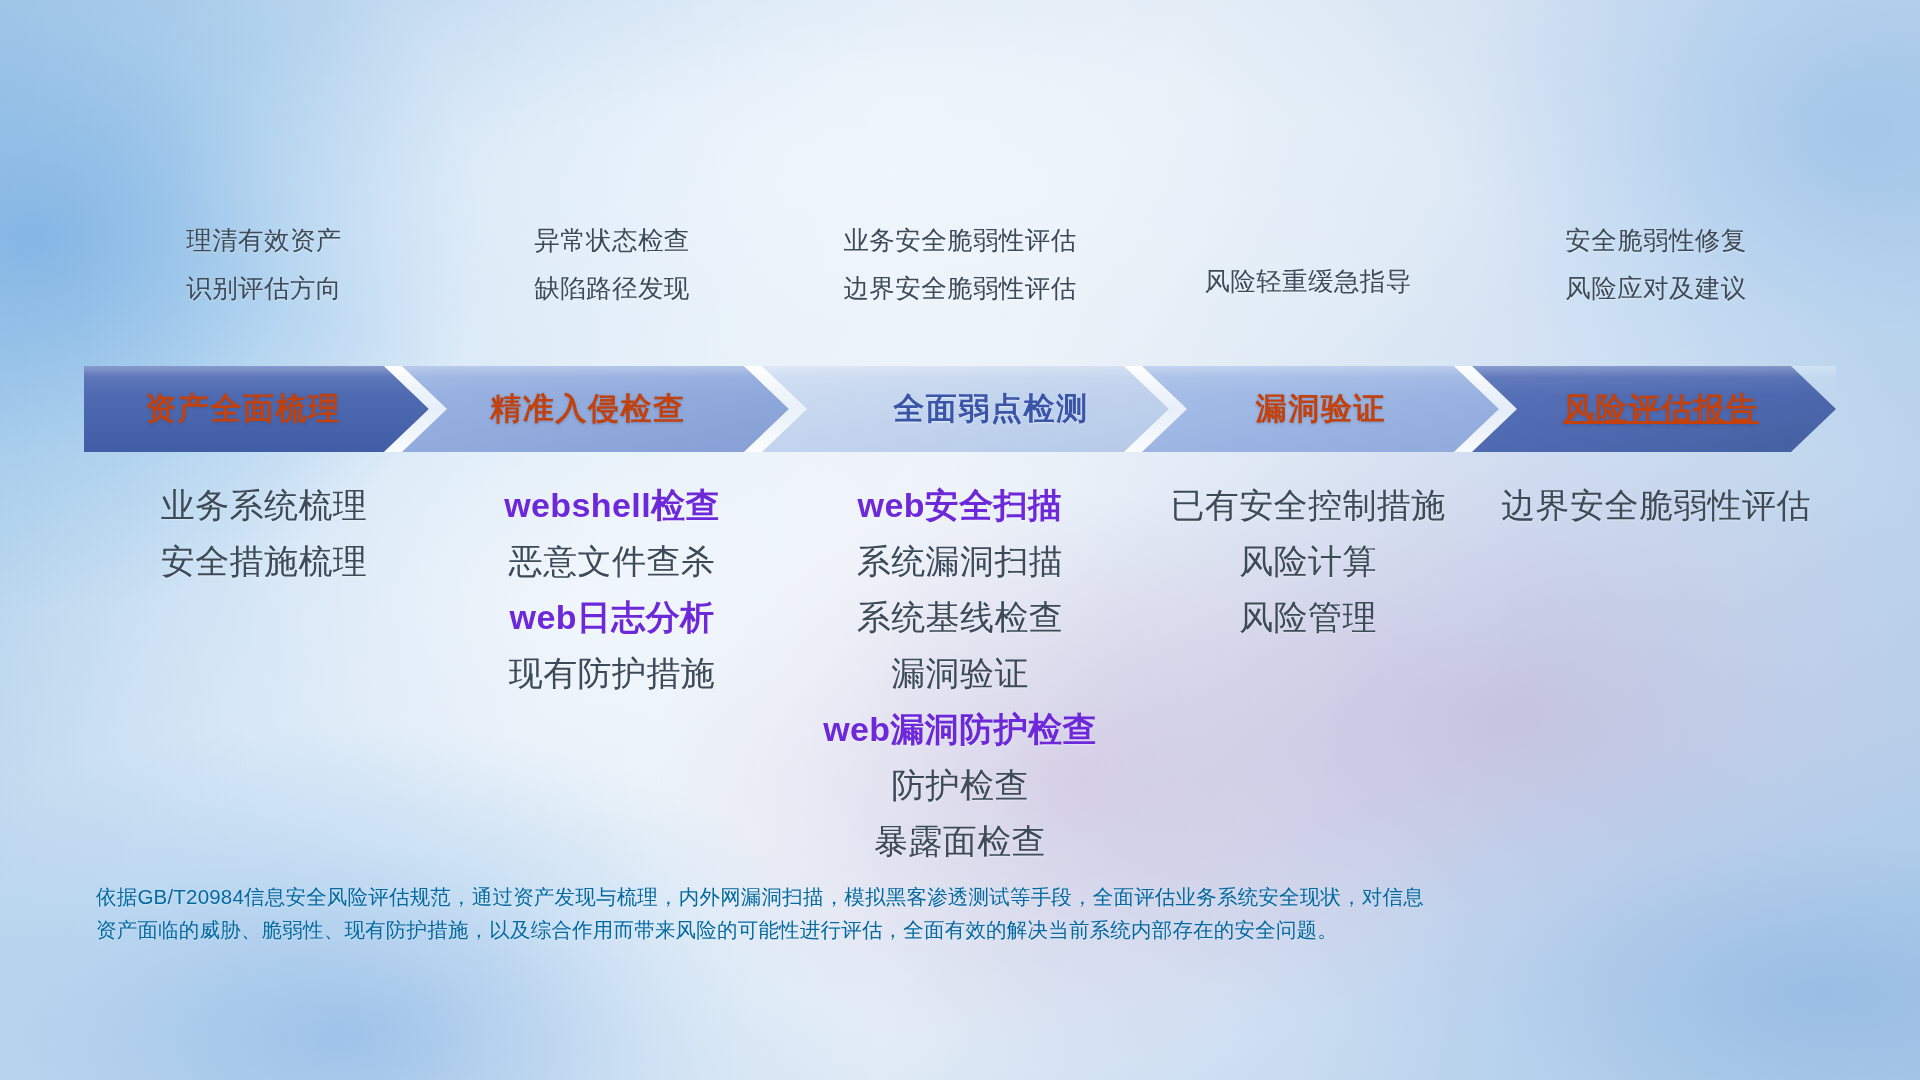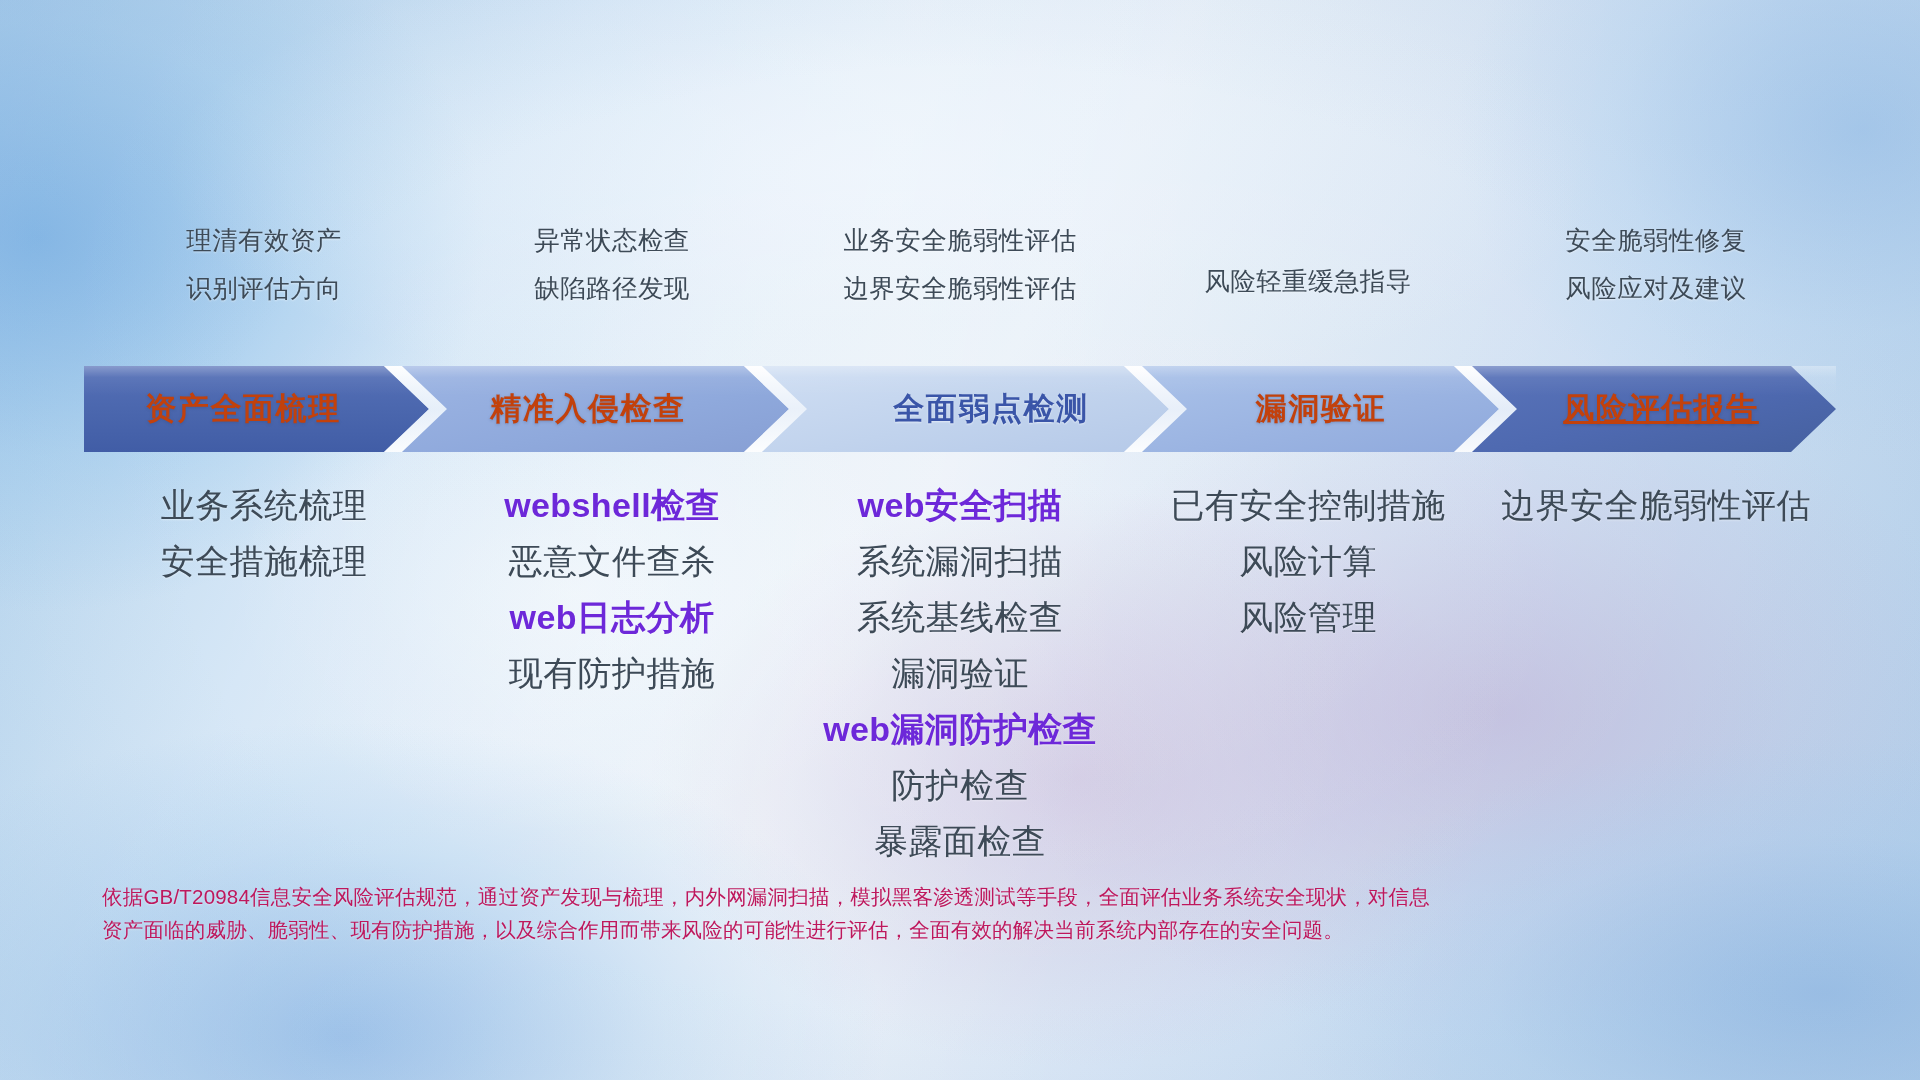--- a/index.html
+++ b/index.html
@@ -105,22 +105,22 @@
   #botRow{top:488px;}
   .botLine{
     font-size:34px;color:#3d4a57;line-height:1.0;
     letter-spacing:.4px;margin-bottom:22px;white-space:nowrap;
     text-shadow:0 1px 2px rgba(255,255,255,.40);
   }
   .botLine.em{font-weight:600;color:#6d28d9;}
 
   
   #footer{
-    position:absolute;left:102px;top:880px;width:1500px;
-    font-size:20.5px;line-height:1.62;color:#be185d;letter-spacing:.2px;
+    position:absolute;left:96px;top:880px;width:1500px;
+    font-size:20.5px;line-height:1.62;color:#0369a1;letter-spacing:.2px;
     text-shadow:0 1px 2px rgba(255,255,255,.35);
   }
   #footer p{margin:0;}
 </style>
 </head>
 <body>
 
 <div id="bg">
   <div class="layer bgBase"></div>
   <div class="layer bgBlobA"></div>

